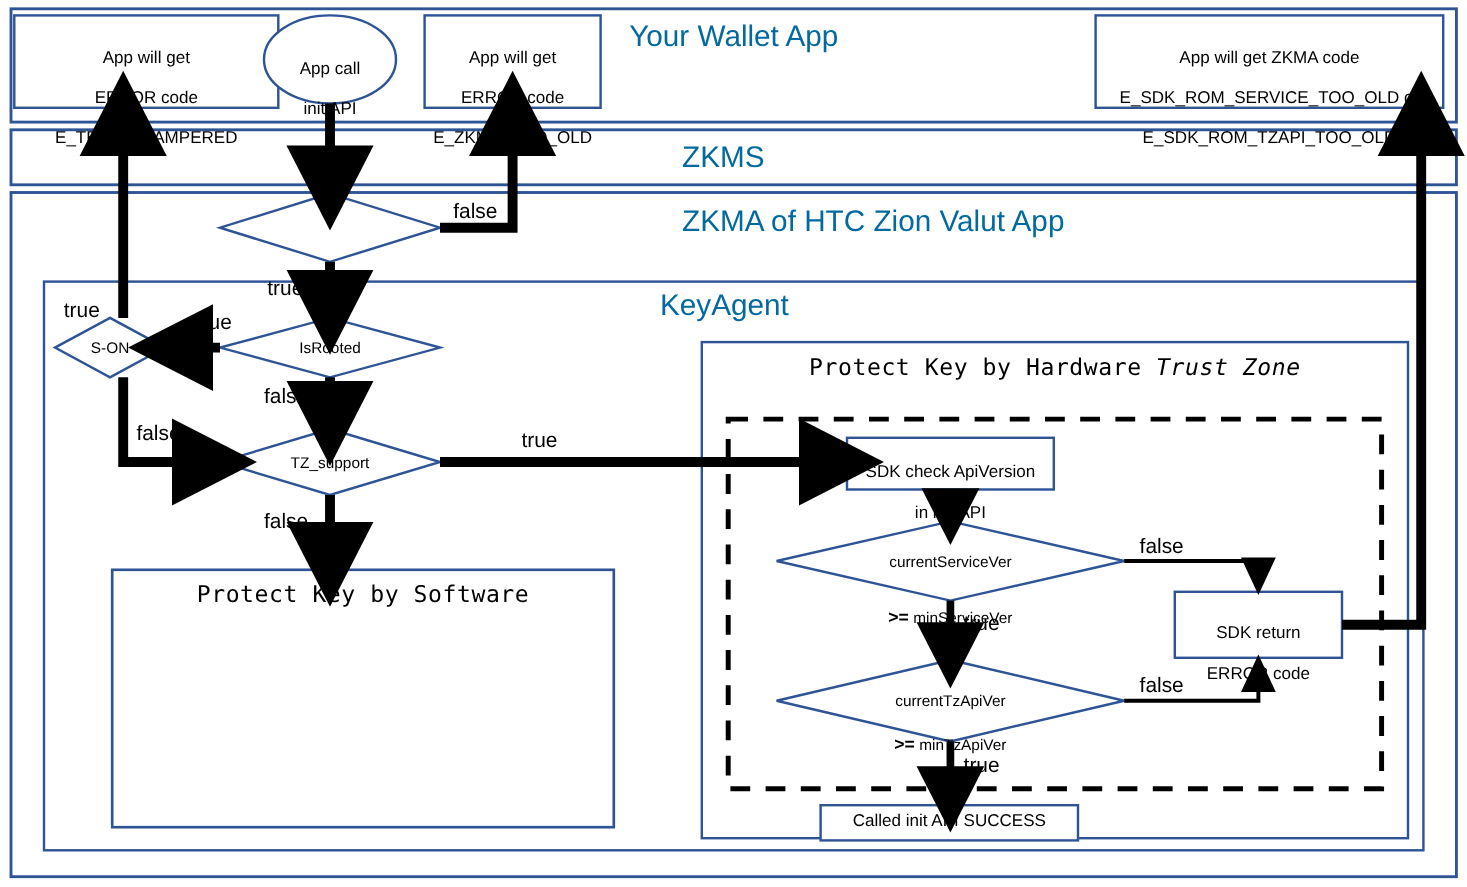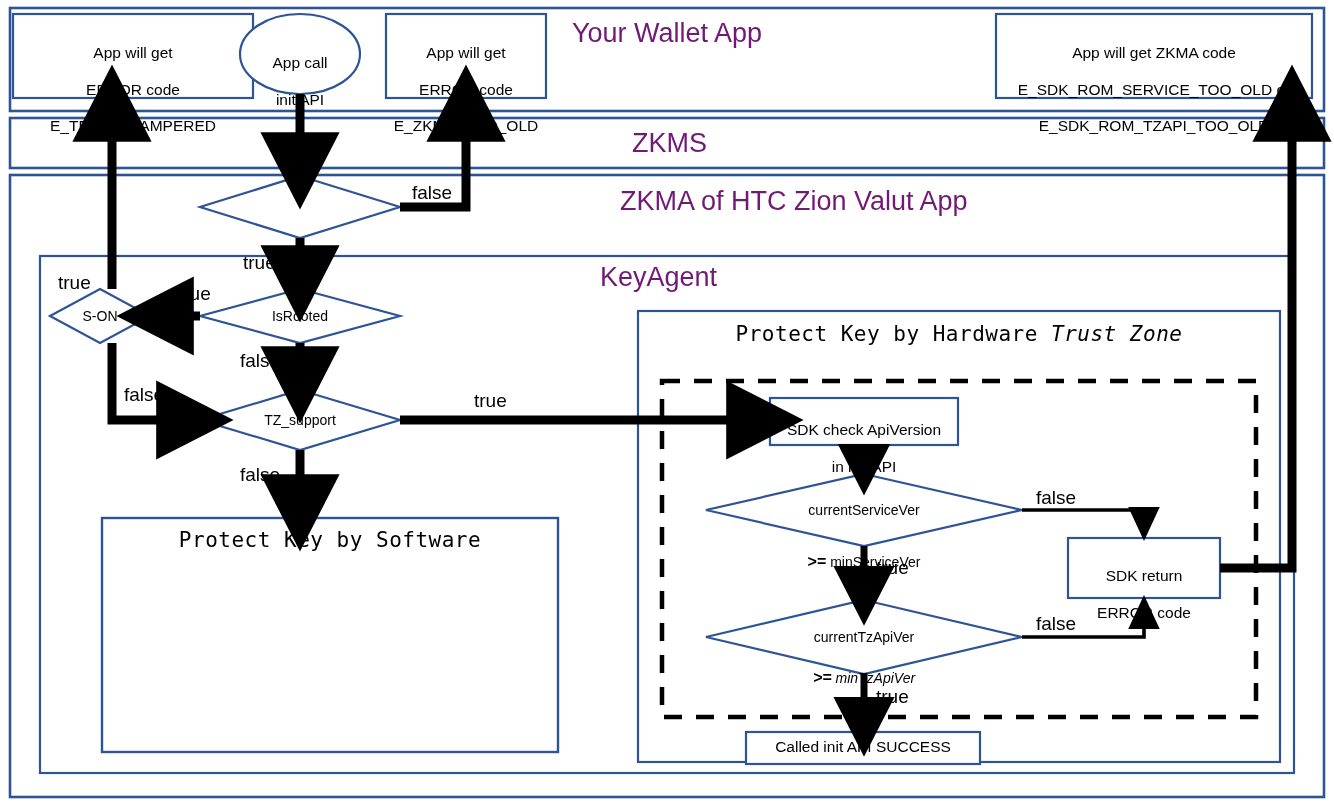--- a/index.html
+++ b/index.html
@@ -25,21 +25,21 @@
   .lbl {
     position: absolute;
     color: #000000;
     line-height: 1.18;
     text-align: center;
     white-space: pre-line;
     pointer-events: none;
   }
   .lane-title {
     font-size: 27px;
-    color: #701a75;
+    color: #0369a1;
     text-align: left;
     white-space: nowrap;
   }
   .mono-title {
     font-family: "DejaVu Sans Mono", "Liberation Mono", monospace;
     font-size: 21px;
     letter-spacing: 0.5px;
     white-space: nowrap;
     text-align: center;
   }
@@ -114,21 +114,21 @@
     <path d="M1022,510 L1144,510 L1144,532" stroke="#000000" stroke-width="3.6" fill="none" marker-end="url(#thinArrow)"></path>
 
     <path d="M1022,637 L1144,637 L1144,604" stroke="#000000" stroke-width="3.6" fill="none" marker-end="url(#thinArrow)"></path>
 
     <path d="M864,674 L864,726" stroke="#000000" stroke-width="7" fill="none" marker-end="url(#thickArrow)"></path>
 
     <path d="M1220,568 L1292,568 L1292,104" stroke="#000000" stroke-width="9" fill="none" marker-end="url(#thickArrow)"></path>
   </svg>
 
   <div class="lbl lane-title" style="left:572px; top:18px;">Your Wallet App</div>
-  <div class="lbl lane-title" style="left:620px; top:128px;margin-left:12px;">ZKMS</div>
+  <div class="lbl lane-title" style="left:620px; top:128px;">ZKMS</div>
   <div class="lbl lane-title" style="left:620px; top:186px;">ZKMA of HTC Zion Valut App</div>
   <div class="lbl lane-title" style="left:600px; top:262px;text-align:right;">KeyAgent</div>
 
   <div class="lbl box-text" style="left:13px; top:26px; width:240px;">
     <div>App will get</div>
     <div>ERROR code</div>
     <div>E_TEEKM_TAMPERED</div>
   </div>
 
   <div class="lbl box-text" style="left:240px; top:36px; width:120px;">
@@ -164,21 +164,21 @@
     <div>in init API</div>
   </div>
 
   <div class="lbl dia-text" style="left:764px; top:485px; width:200px;">
     <div>currentServiceVer</div>
     <div style="margin-top:18px;"><span class="gt">&gt;=</span> <span>minServiceVer</span></div>
   </div>
 
   <div class="lbl dia-text" style="left:764px; top:612px; width:200px;">
     <div>currentTzApiVer</div>
-    <div style="margin-top:7px;font-style:italic;"><span class="gt">&gt;=</span> <span>minTzApiVer</span></div>
+    <div style="margin-top:7px;"><span class="gt">&gt;=</span> <span>minTzApiVer</span></div>
   </div>
 
   <div class="lbl box-text" style="left:1068px; top:549px; width:152px;">
     <div>SDK return</div>
     <div>ERROR code</div>
   </div>
 
   <div class="lbl box-text" style="left:746px; top:738px; width:234px;">Called init API SUCCESS</div>
 
   <div class="lbl edge-lbl" style="left:412px; top:182px;">false</div>

